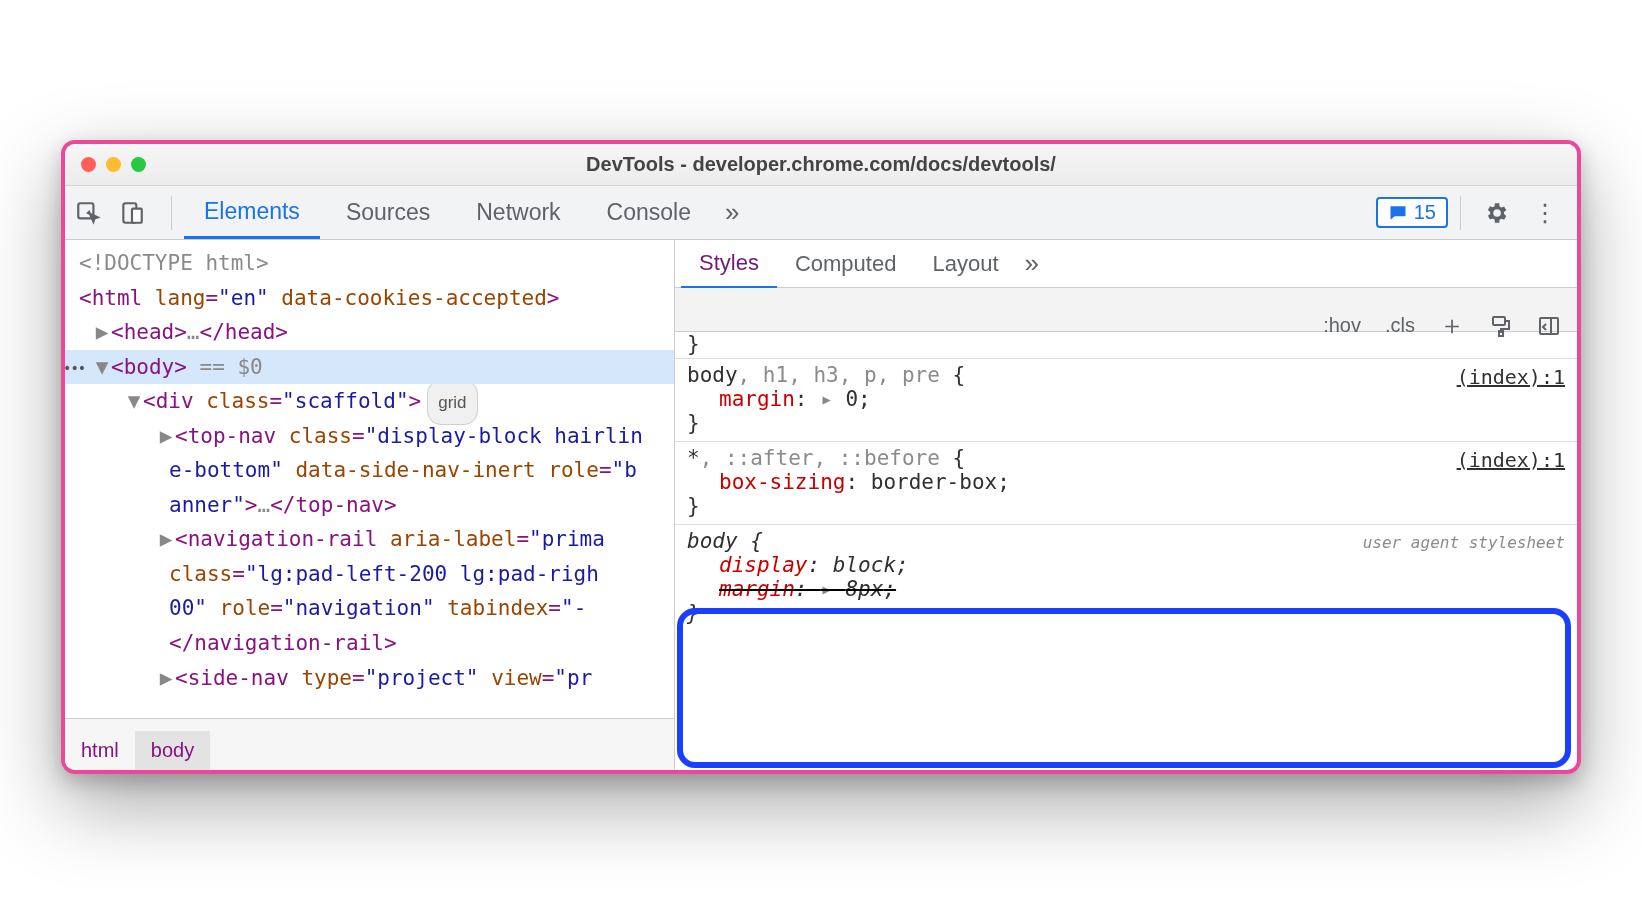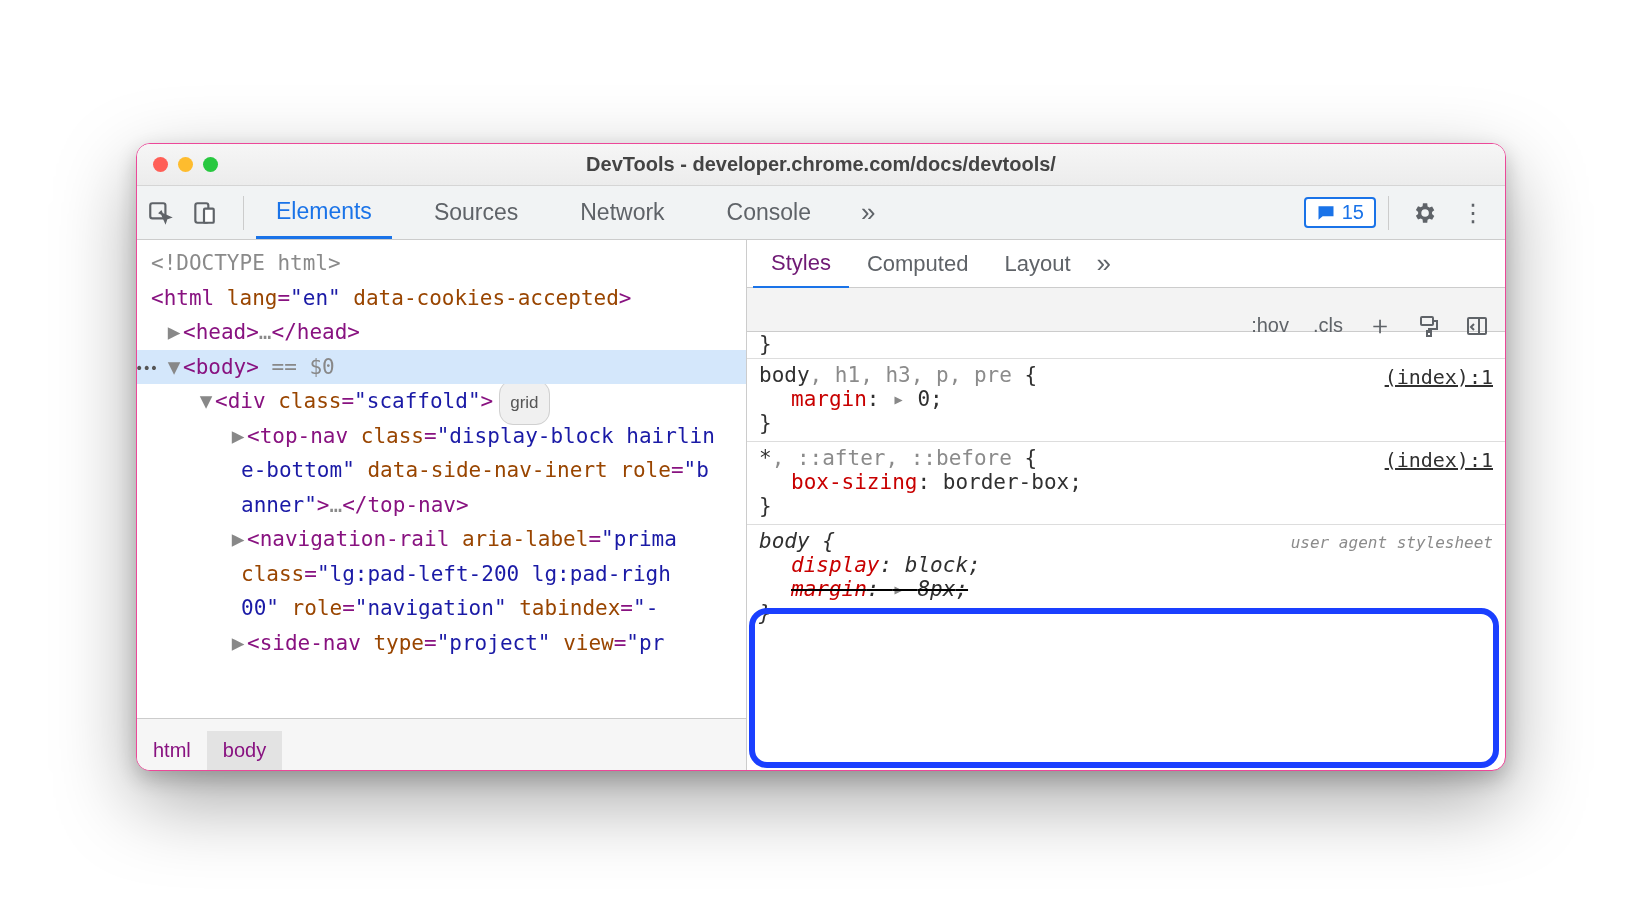--- a/index.html
+++ b/index.html
@@ -6,26 +6,26 @@
   body {
     margin: 0;
     font-family: -apple-system, BlinkMacSystemFont, "Segoe UI", Helvetica, Arial, sans-serif;
     background: #ffffff;
     display: flex;
     align-items: center;
     justify-content: center;
     min-height: 914px;
   }
   .window {
-    width: 1370px;
+    width: 1520px;
     background: #fff;
     border-radius: 14px;
     box-shadow: 0 30px 80px rgba(0,0,0,0.35), 0 8px 20px rgba(0,0,0,0.2);
     overflow: hidden;
-    border: 1px solid #ec4899;
+    border: 4px solid #ec4899;
   }
   
   .titlebar {
     height: 42px;
     background: linear-gradient(#f6f6f6,#ececec);
     border-bottom: 1px solid #d5d5d5;
     display: flex;
     align-items: center;
     padding: 0 14px;
     position: relative;
@@ -43,21 +43,21 @@
     height: 54px;
     background:#f1f3f4;
     border-bottom: 1px solid #ccc;
     font-size: 22px;
     color:#555;
     padding: 0 10px;
     gap: 4px;
   }
   .toolbar .tool-ico { width: 40px; text-align:center; stroke:#555; }
   .toolbar .divider { width:1px; background:#ccc; height: 34px; margin: 0 8px; }
-  .tabs { display:flex; align-items:center; gap:22px; flex:1; }
+  .tabs { display:flex; align-items:center; gap:6px; flex:1; }
   .tab { padding: 12px 20px; cursor:pointer; font-size: 23px; color:#5f6368; }
   .tab.active { color:#1a73e8; border-bottom: 3px solid #1a73e8; font-weight: 500; padding-bottom: 11px; }
   .more { font-size: 26px; padding: 0 8px; color:#5f6368; }
   .badge {
     display:flex; align-items:center; gap:6px;
     background:#fff; border:2px solid #1a73e8; color:#1a73e8;
     border-radius:4px; padding: 2px 10px; font-size: 20px;
   }
   .gear, .dots { font-size: 24px; color:#5f6368; padding: 0 10px; }
 
@@ -192,20 +192,21 @@
         <div class="dom-line"><span class="tg-tag">&lt;html </span><span class="tg-attr">lang</span><span class="tg-tag">=</span><span class="tg-str">"en"</span> <span class="tg-attr">data-cookies-accepted</span><span class="tg-tag">&gt;</span></div>
         <div class="dom-line indent1"><span class="toggle">▶</span><span class="tg-tag">&lt;head&gt;</span><span class="tg-gray">…</span><span class="tg-tag">&lt;/head&gt;</span></div>
         <div class="dom-line indent1 sel"><span class="toggle">▼</span><span class="tg-tag">&lt;body&gt;</span> <span class="eq0">== $0</span></div>
         <div class="dom-line indent2"><span class="toggle">▼</span><span class="tg-tag">&lt;div </span><span class="tg-attr">class</span><span class="tg-tag">=</span><span class="tg-str">"scaffold"</span><span class="tg-tag">&gt;</span><span class="pill">grid</span></div>
         <div class="dom-line indent3"><span class="toggle">▶</span><span class="tg-tag">&lt;top-nav </span><span class="tg-attr">class</span><span class="tg-tag">=</span><span class="tg-str">"display-block hairlin</span></div>
         <div class="dom-line indent3b"><span class="tg-str">e-bottom"</span> <span class="tg-attr">data-side-nav-inert role</span><span class="tg-tag">=</span><span class="tg-str">"b</span></div>
         <div class="dom-line indent3b"><span class="tg-str">anner"</span><span class="tg-tag">&gt;</span><span class="tg-gray">…</span><span class="tg-tag">&lt;/top-nav&gt;</span></div>
         <div class="dom-line indent3"><span class="toggle">▶</span><span class="tg-tag">&lt;navigation-rail </span><span class="tg-attr">aria-label</span><span class="tg-tag">=</span><span class="tg-str">"prima</span></div>
         <div class="dom-line indent3b"><span class="tg-attr">class</span><span class="tg-tag">=</span><span class="tg-str">"lg:pad-left-200 lg:pad-righ</span></div>
         <div class="dom-line indent3b"><span class="tg-str">00"</span> <span class="tg-attr">role</span><span class="tg-tag">=</span><span class="tg-str">"navigation"</span> <span class="tg-attr">tabindex</span><span class="tg-tag">=</span><span class="tg-str">"-</span></div>
+        <div class="dom-line indent3b"><span class="tg-tag">&lt;/navigation-rail&gt;</span></div>
         <div class="dom-line indent3"><span class="toggle">▶</span><span class="tg-tag">&lt;side-nav </span><span class="tg-attr">type</span><span class="tg-tag">=</span><span class="tg-str">"project"</span> <span class="tg-attr">view</span><span class="tg-tag">=</span><span class="tg-str">"pr</span></div>
       </div>
       <div class="crumbs">
         <div class="crumb">html</div>
         <div class="crumb sel">body</div>
       </div>
     </div>
 
     <div class="right">
       <div class="subtabs">

